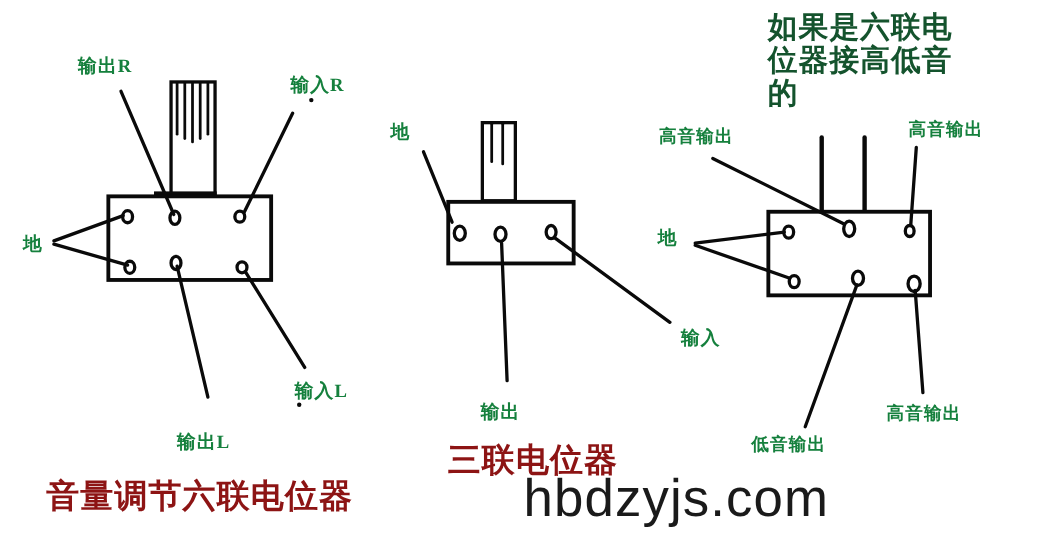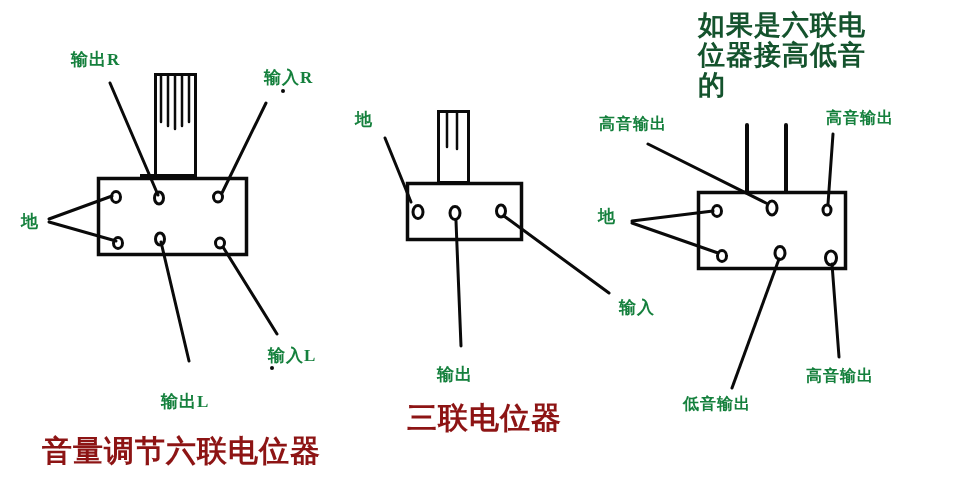--- a/index.html
+++ b/index.html
@@ -154,14 +154,15 @@
   <span class="lbl sm" style="left:599px;top:114px;">高音输出</span>
   <span class="lbl sm" style="left:826px;top:108px;">高音输出</span>
   <span class="lbl" style="left:598px;top:205px;">地</span>
   <span class="lbl sm" style="left:683px;top:394px;">低音输出</span>
   <span class="lbl sm" style="left:806px;top:366px;">高音输出</span>
 
   <div class="title-red" style="left:407px;top:398px;">三联电位器</div>
   <div class="title-red" style="left:42px;top:431px;">音量调节六联电位器</div>
   <div class="title-black">如果是六联电位器接高低音的</div>
 
+  <div class="watermark">hbdzyjs.com</div>
 
 </div>
 
 </body></html>

